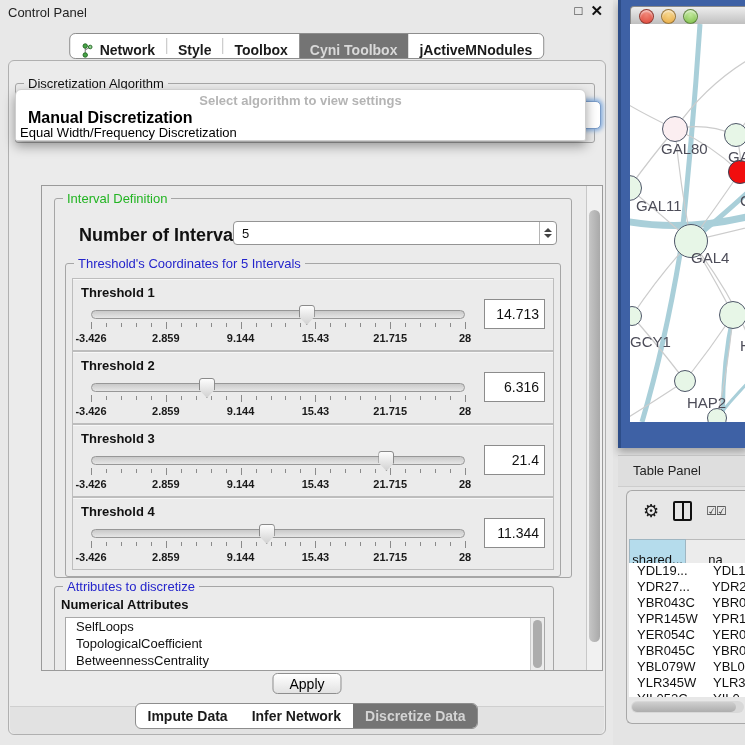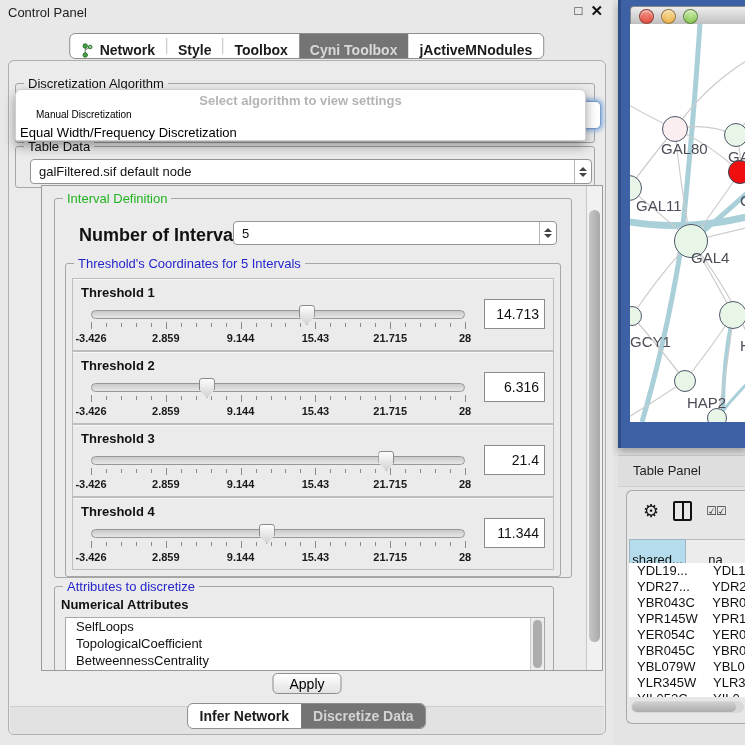--- a/index.html
+++ b/index.html
@@ -21,21 +21,21 @@
   .main-bottom{position:absolute;left:1px;right:1px;top:645px;height:27px;background:#e2e2e2;border-top:1px solid #cfcfcf;border-radius:0 0 6px 6px;}
   .group{position:absolute;border:1px solid #a6a6a6;border-radius:3px;}
   .legend{position:absolute;top:-8px;left:8px;background:#ebebeb;padding:0 4px;font-size:13px;white-space:nowrap;}
   .legend.green{color:#22b422;}
   .legend.blue{color:#2525cc;}
   
   .algo-group{left:6px;top:22px;width:578px;height:58px;}
   .combo-frag{position:absolute;left:20px;top:40px;width:570px;height:26px;background:#fff;border:1px solid #7a9cc8;border-radius:5px;box-shadow:0 0 4px 2px #86aede;z-index:4;}
   .popup{position:absolute;left:6px;top:28px;width:569px;height:50px;background:#fff;border:1px solid #cfcfcf;border-radius:6px 6px 2px 2px;box-shadow:0 5px 12px rgba(0,0,0,.38);z-index:10;overflow:hidden;}
   .popup-ph{position:absolute;left:0;right:0;top:3px;text-align:center;color:#b4b4b4;font-weight:bold;font-size:13px;}
-  .popup-opt1{position:absolute;left:20px;top:19px;font-weight:normal;font-size:10px;color:#000;}
+  .popup-opt1{position:absolute;left:12px;top:19px;font-weight:bold;font-size:16px;color:#000;}
   .popup-opt2{position:absolute;left:4px;top:35px;font-size:13px;color:#000;}
   
   .td-group{left:6px;top:85px;width:578px;height:40px;}
   .combo{position:absolute;background:#fff;border:1px solid #949494;border-radius:4px;font-size:13px;display:flex;align-items:center;}
   .combo .val{flex:1;padding-left:8px;overflow:hidden;white-space:nowrap;}
   .stepper{width:16px;align-self:stretch;border-left:1px solid #b5b5b5;display:flex;flex-direction:column;align-items:center;justify-content:center;gap:2px;}
   .arr-up{width:0;height:0;border-left:4px solid transparent;border-right:4px solid transparent;border-bottom:4px solid #444;}
   .arr-dn{width:0;height:0;border-left:4px solid transparent;border-right:4px solid transparent;border-top:4px solid #444;}
   .td-combo{left:14px;top:12px;width:560px;height:23px;}
   
@@ -152,30 +152,20 @@
         <div class="legend">Discretization Algorithm</div>
       </div>
       <div class="combo-frag"></div>
 
       <div class="popup">
         <div class="popup-ph">Select algorithm to view settings</div>
         <div class="popup-opt1">Manual Discretization</div>
         <div class="popup-opt2">Equal Width/Frequency Discretization</div>
       </div>
 
-      <div class="group td-group">
-        <div class="legend">Table Data</div>
-        <div class="combo td-combo">
-          <span class="val">galFiltered.sif default node</span>
-          <span class="stepper">
-              <i class="arr-up"></i>
-              <i class="arr-dn"></i>
-            </span>
-        </div>
-      </div>
 
       <div class="pane">
 
         <div class="group ivl-group">
           <div class="legend green">Interval Definition</div>
           <div class="noi-label">Number of Intervals</div>
           <div class="combo noi-combo">
             <span class="val">5</span>
             <span class="stepper">
                 <i class="arr-up"></i>
@@ -385,20 +375,23 @@
             <div class="vthumb"></div>
           </div>
       </div>
 
       <div class="main-bottom"></div>
       <button class="apply-btn">Apply</button>
     </div>
 
     <div class="btabbar">
       <div class="btab">
+          <span>Impute Data</span>
+        </div>
+      <div class="btab">
           <span>Infer Network</span>
         </div>
       <div class="btab active">
           <span>Discretize Data</span>
         </div>
     </div>
   </div>
 
   <div class="netwin">
     <div class="net-titlebar">

